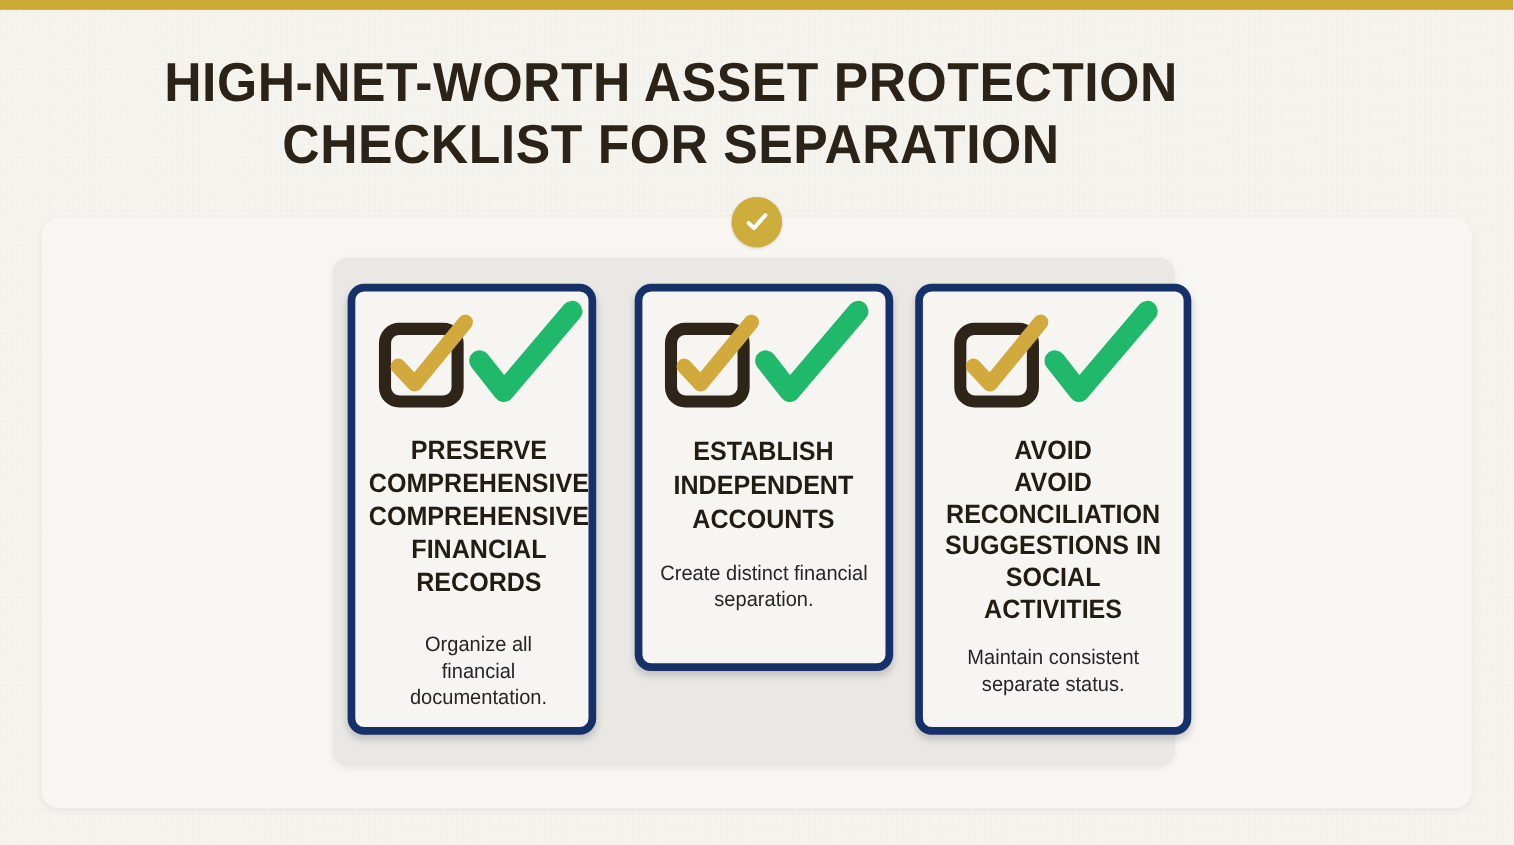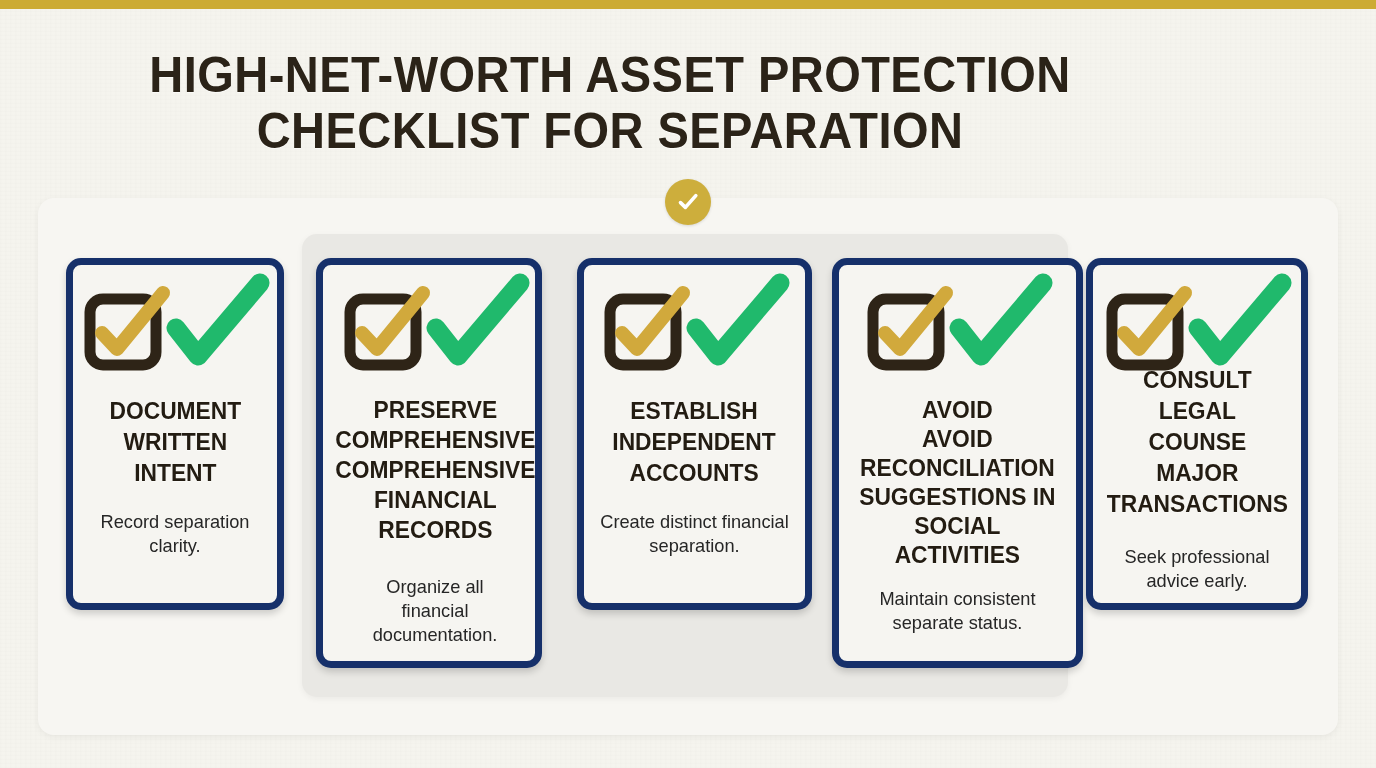--- a/index.html
+++ b/index.html
@@ -194,33 +194,20 @@
   <svg width="28" height="28" viewBox="0 0 28 28" aria-hidden="true">
     <path d="M6.5 14.6 L11.4 19.4 L21.8 7.6" fill="none" stroke="#ffffff" stroke-width="3.6" stroke-linecap="round" stroke-linejoin="round"></path>
   </svg>
 </div>
 
 <div class="outer-panel"></div>
 <div class="inner-panel"></div>
 
 <div class="cards-layer">
 
-  <div class="card" id="card-0">
-    <div class="card-inner">
-      <div class="icon-row">
-        <svg width="182" height="108" viewBox="0 0 182 108">
-          <rect x="6" y="18" width="66" height="66" rx="13" ry="13" fill="none" stroke="#2e2417" stroke-width="11"></rect>
-          <path d="M18 52 L33 68 L79 12" fill="none" stroke="#d1a93c" stroke-width="14" stroke-linecap="round" stroke-linejoin="round"></path>
-          <path d="M92 47 L114 75 L176 2" fill="none" stroke="#20b96c" stroke-width="19" stroke-linecap="round" stroke-linejoin="round"></path>
-        </svg>
-      </div>
-      <div class="card-title">DOCUMENT<br>WRITTEN<br>INTENT</div>
-      <div class="card-desc">Record separation clarity.</div>
-    </div>
-  </div>
 
   <div class="card" id="card-1">
     <div class="card-inner">
       <div class="icon-row">
         <svg width="182" height="108" viewBox="0 0 182 108">
           <rect x="6" y="18" width="66" height="66" rx="13" ry="13" fill="none" stroke="#2e2417" stroke-width="11"></rect>
           <path d="M18 52 L33 68 L79 12" fill="none" stroke="#d1a93c" stroke-width="14" stroke-linecap="round" stroke-linejoin="round"></path>
           <path d="M92 47 L114 75 L176 2" fill="none" stroke="#20b96c" stroke-width="19" stroke-linecap="round" stroke-linejoin="round"></path>
         </svg>
       </div>
@@ -250,27 +237,14 @@
           <rect x="6" y="18" width="66" height="66" rx="13" ry="13" fill="none" stroke="#2e2417" stroke-width="11"></rect>
           <path d="M18 52 L33 68 L79 12" fill="none" stroke="#d1a93c" stroke-width="14" stroke-linecap="round" stroke-linejoin="round"></path>
           <path d="M92 47 L114 75 L176 2" fill="none" stroke="#20b96c" stroke-width="19" stroke-linecap="round" stroke-linejoin="round"></path>
         </svg>
       </div>
       <div class="card-title">AVOID<br>AVOID<br>RECONCILIATION<br>SUGGESTIONS IN<br>SOCIAL<br>ACTIVITIES</div>
       <div class="card-desc">Maintain consistent separate status.</div>
     </div>
   </div>
 
-  <div class="card" id="card-4">
-    <div class="card-inner">
-      <div class="icon-row">
-        <svg width="182" height="108" viewBox="0 0 182 108">
-          <rect x="6" y="18" width="66" height="66" rx="13" ry="13" fill="none" stroke="#2e2417" stroke-width="11"></rect>
-          <path d="M18 52 L33 68 L79 12" fill="none" stroke="#d1a93c" stroke-width="14" stroke-linecap="round" stroke-linejoin="round"></path>
-          <path d="M92 47 L114 75 L176 2" fill="none" stroke="#20b96c" stroke-width="19" stroke-linecap="round" stroke-linejoin="round"></path>
-        </svg>
-      </div>
-      <div class="card-title">CONSULT LEGAL<br>COUNSE MAJOR<br>TRANSACTIONS</div>
-      <div class="card-desc">Seek professional advice early.</div>
-    </div>
-  </div>
 
 </div>
 
 </body></html>

